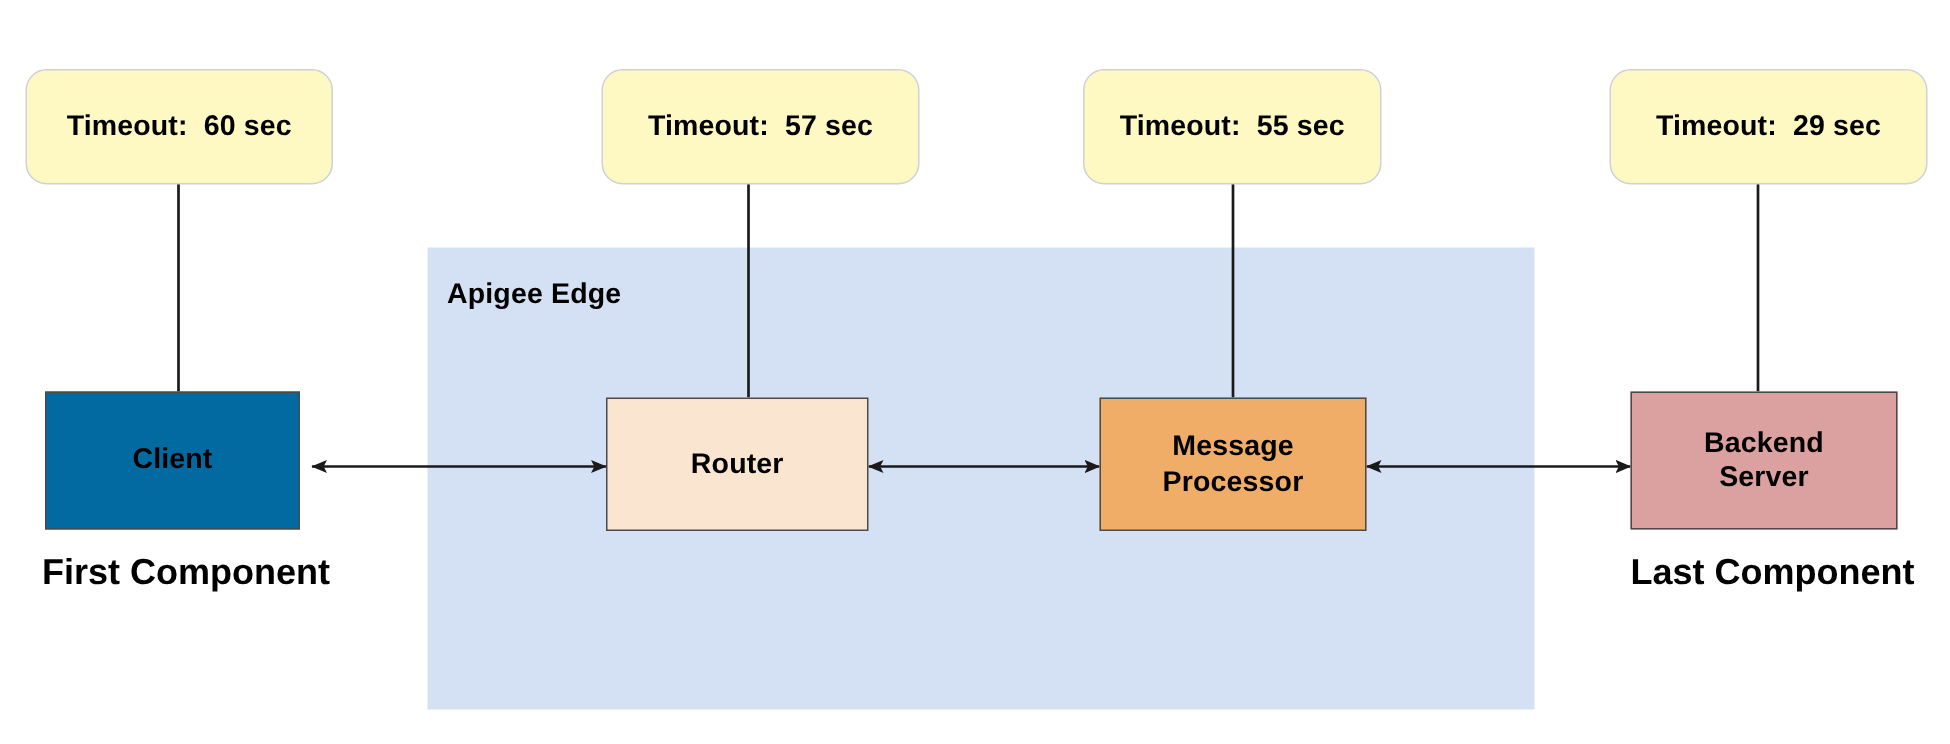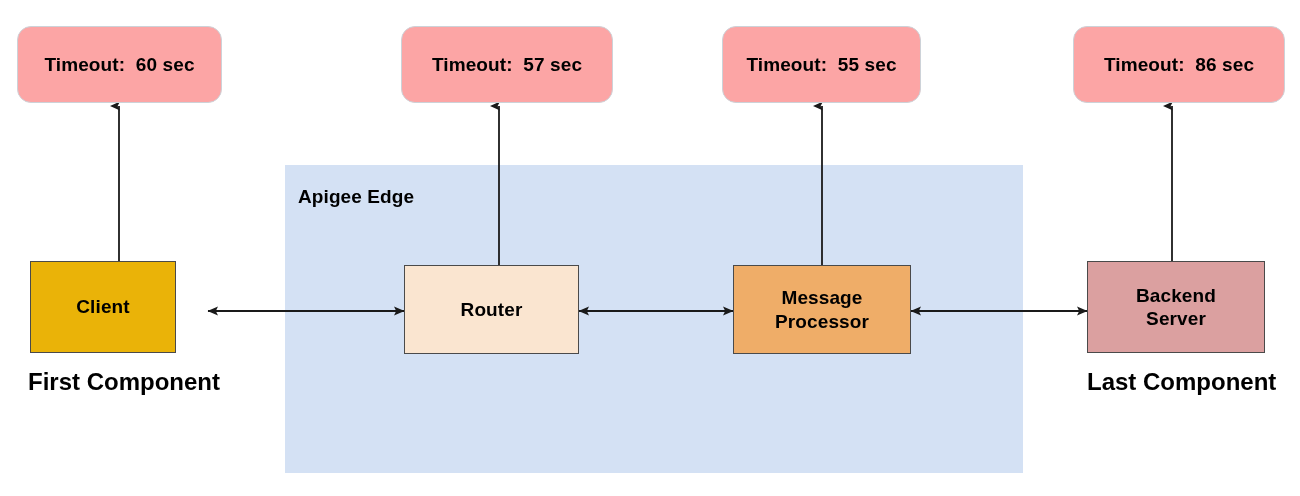--- a/index.html
+++ b/index.html
@@ -29,31 +29,32 @@
     font-weight: bold;
     color: #000000;
     letter-spacing: 0.1px;
     white-space: nowrap;
   }
 
   
   .callout {
     position: absolute;
     box-sizing: border-box;
-    background: #fca5a5;
+    background: #fef9c3;
     border: 1px solid #cdd2d8;
     border-radius: 14px;
     display: flex;
     align-items: center;
     justify-content: center;
     font-size: 19px;
     font-weight: bold;
     color: #000000;
     white-space: pre;
     letter-spacing: 0.1px;
+    margin-top: 20px;
   }
 
   
   .node {
     position: absolute;
     box-sizing: border-box;
     border: 1.6px solid #4a4a4a;
     display: flex;
     align-items: center;
     justify-content: center;
@@ -114,22 +115,22 @@
         <line x1="208" y1="311" x2="404" y2="311" stroke="#1a1a1a" stroke-width="1.8" marker-end="url(#arrow-right)" marker-start="url(#arrow-left)"></line>
         <line x1="579" y1="311" x2="733" y2="311" stroke="#1a1a1a" stroke-width="1.8" marker-end="url(#arrow-right)" marker-start="url(#arrow-left)"></line>
         <line x1="911" y1="311" x2="1087" y2="311" stroke="#1a1a1a" stroke-width="1.8" marker-end="url(#arrow-right)" marker-start="url(#arrow-left)"></line>
       </g>
   </svg>
 
   <div id="shapes">
       <div class="callout" id="callout-client" style="left: 17px; top: 26px; width: 205px; height: 77px;">Timeout:  60 sec</div>
       <div class="callout" id="callout-router" style="left: 401px; top: 26px; width: 212px; height: 77px;">Timeout:  57 sec</div>
       <div class="callout" id="callout-mp" style="left: 722px; top: 26px; width: 199px; height: 77px;">Timeout:  55 sec</div>
-      <div class="callout" id="callout-backend" style="left: 1073px; top: 26px; width: 212px; height: 77px;">Timeout:  86 sec</div>
-      <div class="node" id="node-client" style="left: 30px; top: 261px; width: 146px; height: 92px; background: #eab308;">Client</div>
+      <div class="callout" id="callout-backend" style="left: 1073px; top: 26px; width: 212px; height: 77px;">Timeout:  29 sec</div>
+      <div class="node" id="node-client" style="left: 30px; top: 261px; width: 170px; height: 92px; background: #0369a1;">Client</div>
       <div class="node" id="node-router" style="left: 404px; top: 265px; width: 175px; height: 89px; background: rgb(250, 229, 208); text-align: center;">Router</div>
       <div class="node" id="node-mp" style="left: 733px; top: 265px; width: 178px; height: 89px; background: rgb(239, 173, 104);">Message
 Processor</div>
       <div class="node" id="node-backend" style="left: 1087px; top: 261px; width: 178px; height: 92px; background: rgb(219, 160, 160);">Backend
 Server</div>
       <div class="caption" id="caption-first" style="left: 28px; top: 368px; width: 182px;">First Component</div>
       <div class="caption" id="caption-last" style="left: 1087px; top: 368px; width: 178px;">Last Component</div>
     </div>
 
 </div>

